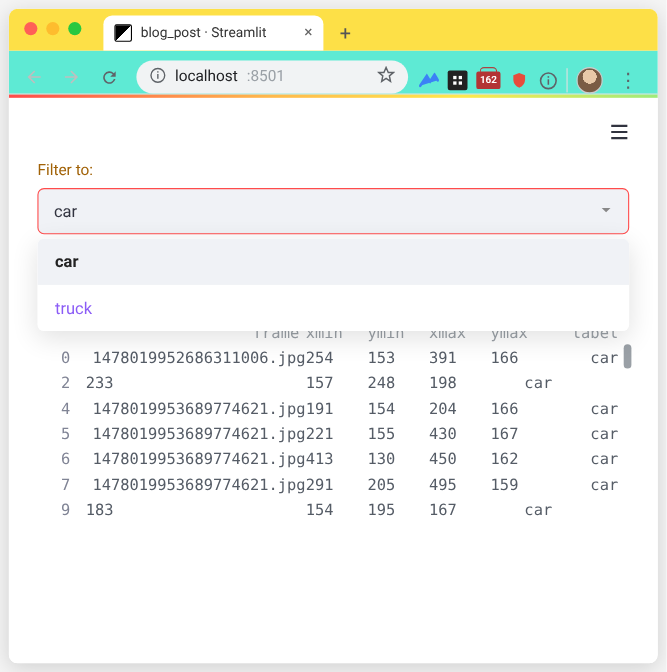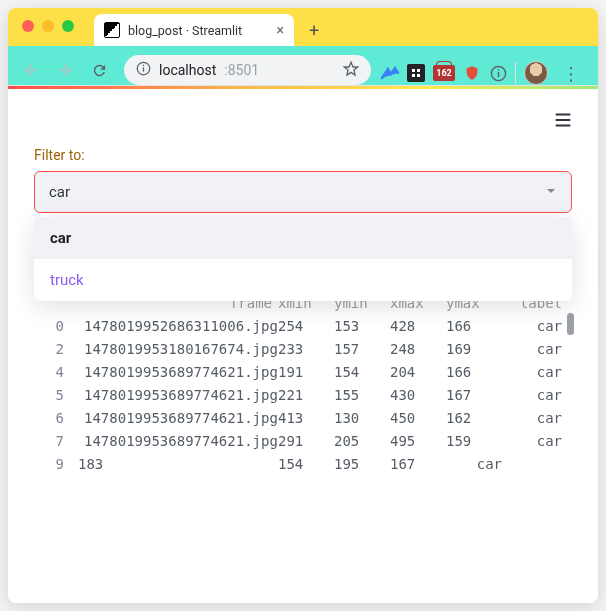--- a/index.html
+++ b/index.html
@@ -331,31 +331,30 @@
           <div>xmax</div>
           <div>ymax</div>
           <div class="lbl">label</div>
         </div>
         <div id="df-body">
             <div class="df-row">
               <div class="idx">0</div>
               <div class="frame">1478019952686311006.jpg</div>
               <div>254</div>
               <div>153</div>
-              <div>428</div>
+              <div>391</div>
               <div>166</div>
               <div class="lbl">car</div>
             </div>
             <div class="df-row">
               <div class="idx">2</div>
-              <div class="frame">1478019953180167674.jpg</div>
               <div>233</div>
               <div>157</div>
               <div>248</div>
-              <div>169</div>
+              <div>198</div>
               <div class="lbl">car</div>
             </div>
             <div class="df-row">
               <div class="idx">4</div>
               <div class="frame">1478019953689774621.jpg</div>
               <div>191</div>
               <div>154</div>
               <div>204</div>
               <div>166</div>
               <div class="lbl">car</div>

